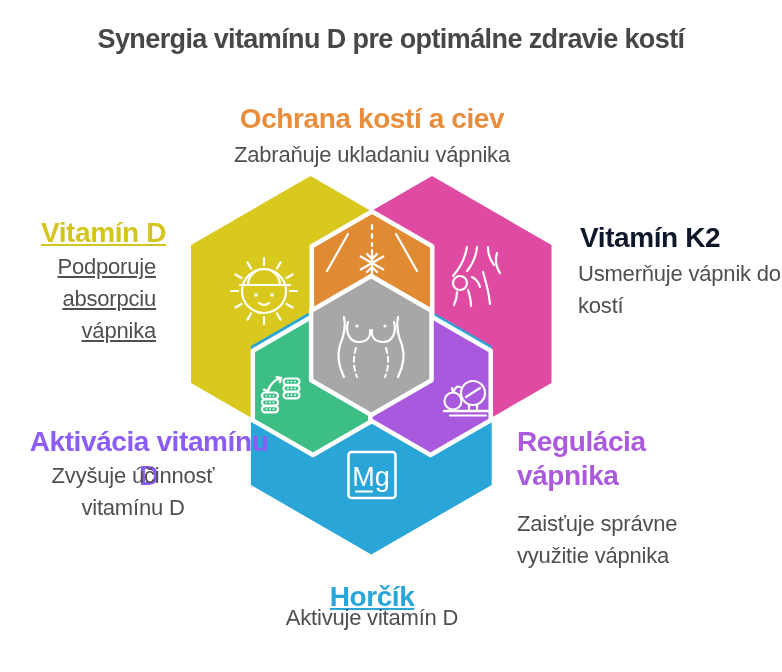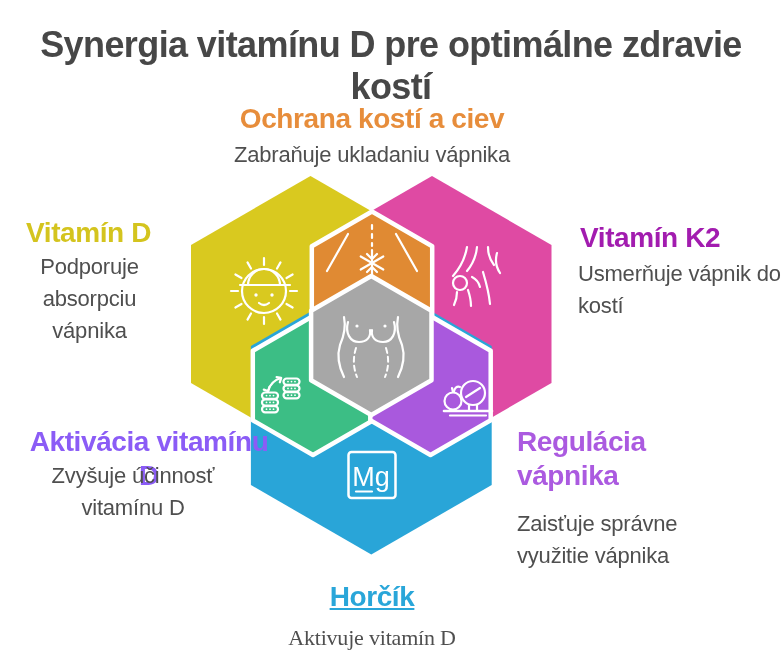--- a/index.html
+++ b/index.html
@@ -2,32 +2,32 @@
 <html><head>
 <meta charset="utf-8">
 <style>
   html,body{margin:0;padding:0;}
   body{
     width:782px;height:672px;position:relative;background:#ffffff;overflow:hidden;
     font-family:"Liberation Sans","DejaVu Sans",sans-serif;
   }
   .page-title{
     position:absolute;left:0;top:24px;width:782px;text-align:center;
-    font-size:36px;font-weight:bold;letter-spacing:-0.6px;color:#474747;
+    font-size:27px;font-weight:bold;letter-spacing:-0.6px;color:#474747;
   }
   .lbl-h{
     position:absolute;font-size:28px;font-weight:bold;line-height:1.2;
     letter-spacing:-0.4px;
   }
   .lbl-d{
     position:absolute;font-size:22px;line-height:1.45;letter-spacing:-0.2px;
     color:#4f4f4f;
   }
   .ta-c{text-align:center;}
-  .ta-r{text-align:center;}
+  .ta-r{text-align:right;text-decoration:underline;}
   .ta-l{text-align:left;}
   svg{position:absolute;left:0;top:0;}
   .hex-big{stroke:none;}
   .hex-small{stroke:#ffffff;stroke-width:4.5;stroke-linejoin:round;}
   .icon{stroke:#ffffff;stroke-width:2.2;fill:none;stroke-linecap:round;stroke-linejoin:round;}
   .icon-fill{fill:#ffffff;stroke:none;}
   .dashed{stroke-dasharray:4 5;}
   .dashed2{stroke-dasharray:5 4;stroke-width:2;}
 </style>
 </head>
@@ -147,25 +147,25 @@
     <rect x="348.5" y="452" width="47" height="46" rx="3" stroke-width="2.5"></rect>
     <text x="371" y="486" text-anchor="middle" font-size="27" font-family="Liberation Sans, DejaVu Sans, sans-serif" fill="#ffffff" stroke="none">Mg</text>
     <line x1="356" y1="491.5" x2="372" y2="491.5"></line>
   </g>
 </svg>
 
 <div class="lbl-h ta-c" style="left: 222px; top: 102px; width: 300px; color: rgb(231, 141, 59);">Ochrana kostí a ciev</div>
 <div class="lbl-d ta-c" style="left:222px;top:139px;width:300px;">Zabraňuje ukladaniu vápnika</div>
 
 <div class="lbl-h ta-r" style="left: 11px; top: 216px; width: 155px; color: rgb(212, 196, 30);">Vitamín D</div>
-<div class="lbl-d ta-r" style="left:12px;top:251px;width:155px;">Podporuje absorpciu vápnika</div>
+<div class="lbl-d ta-r" style="left:1px;top:251px;width:155px;">Podporuje absorpciu vápnika</div>
 
-<div class="lbl-h ta-l" style="left: 580px; top: 221px; width: 200px; color: #a21caf;">Vitamín K2</div>
+<div class="lbl-h ta-l" style="left: 580px; top: 221px; width: 200px; color: #0f172a;">Vitamín K2</div>
 <div class="lbl-d ta-l" style="left:578px;top:258px;width:204px;">Usmerňuje vápnik do kostí</div>
 
 <div class="lbl-h ta-c" style="left: 24px; top: 425px; width: 250px; color: #8b5cf6;">Aktivácia vitamínu D</div>
 <div class="lbl-d ta-c" style="left:8px;top:460px;width:250px;">Zvyšuje účinnosť vitamínu D</div>
 
 <div class="lbl-h ta-l" style="left: 517px; top: 425px; width: 220px; color: rgb(171, 90, 224);">Regulácia vápnika</div>
 <div class="lbl-d ta-l" style="left:517px;top:460px;width:212px;margin-top:48px;">Zaisťuje správne využitie vápnika</div>
 
 <div class="lbl-h ta-c" style="left: 272px; top: 580px; width: 200px; color: rgb(41, 166, 217); text-decoration: underline;">Horčík</div>
-<div class="lbl-d ta-c" style="left:272px;top:622px;width:200px;font-family:Liberation Serif, serif;">Aktivuje vitamín D</div>
+<div class="lbl-d ta-c" style="left:272px;top:602px;width:200px;">Aktivuje vitamín D</div>
 
 </body></html>

